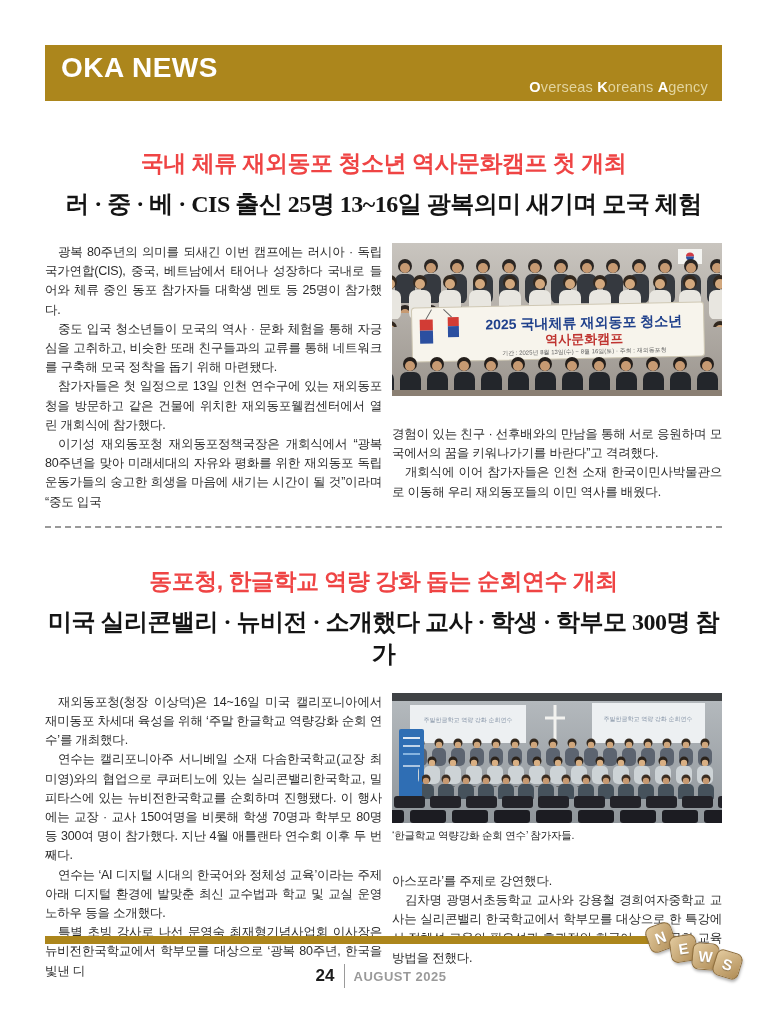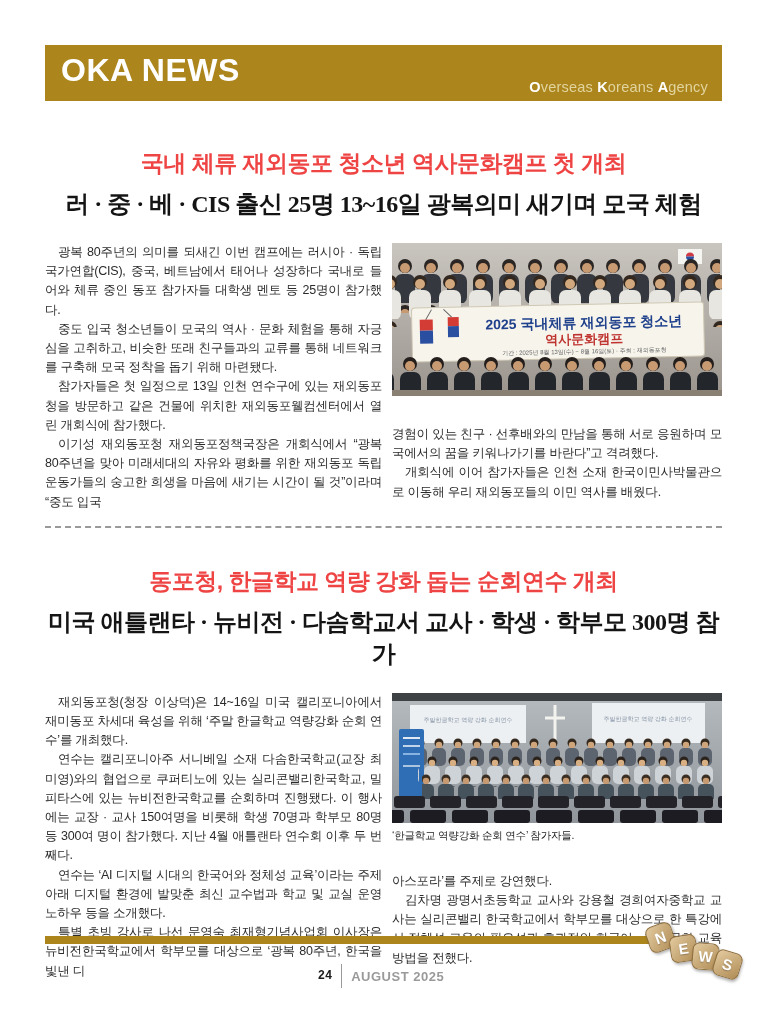--- a/index.html
+++ b/index.html
@@ -6,21 +6,21 @@
   html,body { background:#ffffff; }
   body { font-family:"Liberation Sans","DejaVu Sans",sans-serif; color:#2b2b2b; }
   .page { position:relative; width:762px; height:1020px; background:#fff; overflow:hidden; margin:0 auto; }
 
   
   .topbar {
     position:absolute; left:45px; top:45px; width:677px; height:56px;
     background:#AC861C; display:flex; align-items:flex-start; justify-content:space-between;
     padding:8px 14px 6px 16px;
   }
-  .brand { color:#fff; font-weight:700; font-size:32px; letter-spacing:.5px; line-height:1.1; }
+  .brand { color:#fff; font-weight:700; font-size:28px; letter-spacing:.5px; line-height:1.1; }
   .agency { align-self:flex-end; font-size:14.5px; letter-spacing:.2px; }
   .agency span.cap { font-weight:700; color:#ffffff; }
   .agency span.low { color:#e2d49e; }
 
   
   .content { position:absolute; left:45px; top:101px; width:677px; }
   .a-title { margin-top:47px; text-align:center; font-size:23px; font-weight:700; color:#ef4444; letter-spacing:-.5px; }
   .a-sub   { margin-top:9px; text-align:center; font-family:"Liberation Serif","DejaVu Serif",serif;
              font-size:24px; color:#141414; letter-spacing:-.5px; }
   .row { margin-top:23px; display:flex; gap:10px; }
@@ -47,21 +47,21 @@
     border:1px solid #8f6f3e; box-shadow:1px 2px 3px rgba(0,0,0,.3);
     color:#fff; font-weight:700; font-size:15px; display:flex; align-items:center; justify-content:center;
     text-shadow:0 1px 1px rgba(0,0,0,.25);
   }
   .b1 { left:4px;  top:6px;  transform:rotate(-20deg); }
   .b2 { left:27px; top:17px; transform:rotate(-9deg); }
   .b3 { left:49px; top:25px; transform:rotate(5deg); }
   .b4 { left:71px; top:33px; transform:rotate(17deg); }
 
   .footer { position:absolute; left:0; top:964px; width:762px; display:flex; align-items:center; justify-content:center; gap:9px; }
-  .page-num { font-size:12px; font-weight:700; color:#1c1c1c;font-family:Liberation Mono, monospace; }
+  .page-num { font-size:17px; font-weight:700; color:#1c1c1c; }
   .footer-div { width:1px; height:24px; background:#9a9a9a; }
   .issue { font-size:13px; color:#9a9a9a; letter-spacing:.5px; font-weight:700; }
 </style>
 </head>
 <body>
 
 <div class="page">
 
   <div class="topbar">
     <div class="brand">OKA NEWS</div>
@@ -134,21 +134,21 @@
             <p>개회식에 이어 참가자들은 인천 소재 한국이민사박물관으로 이동해 우리 재외동포들의 이민 역사를 배웠다.</p>
           </div>
         </div>
       </div>
     </section>
 
     <div class="divider"></div>
 
     <section>
       <h1 class="a-title" style="margin-top:38px;">동포청, 한글학교 역량 강화 돕는 순회연수 개최</h1>
-      <h2 class="a-sub">미국 애틀랜타 · 뉴비전 · 다솜학교서 교사 · 학생 · 학부모 300명 참가</h2>
+      <h2 class="a-sub">미국 실리콘밸리 · 뉴비전 · 소개했다 교사 · 학생 · 학부모 300명 참가</h2>
       <div class="row">
         <div class="col-l">
           <p>재외동포청(청장 이상덕)은 14~16일 미국 캘리포니아에서 재미동포 차세대 육성을 위해 ‘주말 한글학교 역량강화 순회 연수’를 개최했다.</p>
           <p>연수는 캘리포니아주 서니베일 소재 다솜한국학교(교장 최미영)와의 협업으로 쿠퍼티노에 있는 실리콘밸리한국학교, 밀피타스에 있는 뉴비전한국학교를 순회하며 진행됐다. 이 행사에는 교장 · 교사 150여명을 비롯해 학생 70명과 학부모 80명 등 300여 명이 참가했다. 지난 4월 애틀랜타 연수회 이후 두 번째다.</p>
           <p>연수는 ‘AI 디지털 시대의 한국어와 정체성 교육’이라는 주제 아래 디지털 환경에 발맞춘 최신 교수법과 학교 및 교실 운영 노하우 등을 소개했다.</p>
           <p>특별 초빙 강사로 나선 문영숙 최재형기념사업회 이사장은 뉴비전한국학교에서 학부모를 대상으로 ‘광복 80주년, 한국을 빛낸 디</p>
         </div>
         <div class="col-r">
           <figure>
             <svg width="330" height="130" viewBox="0 0 330 130">

